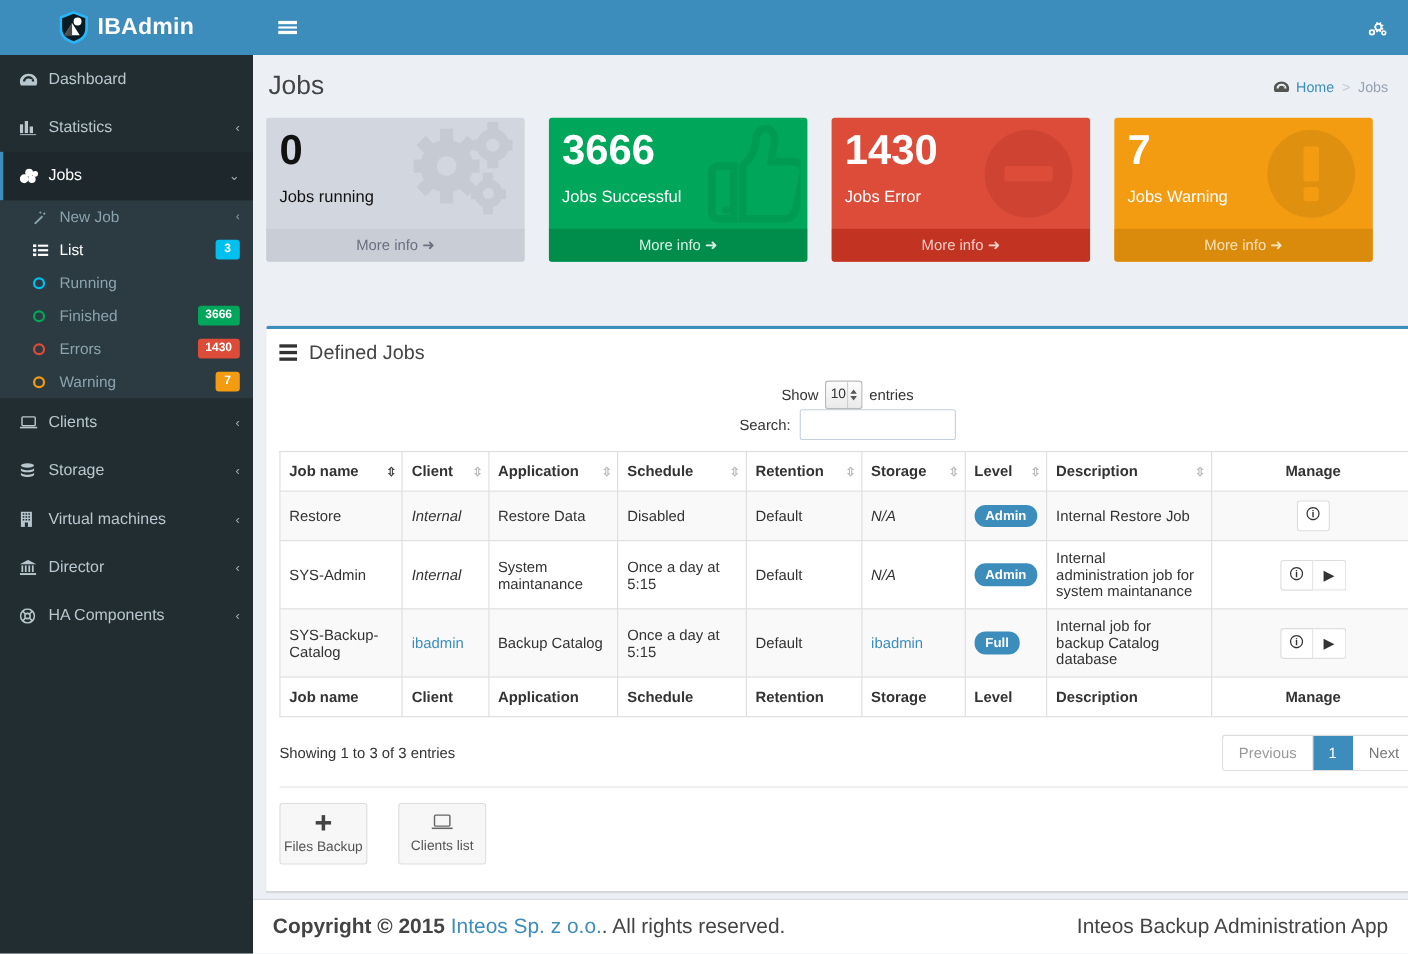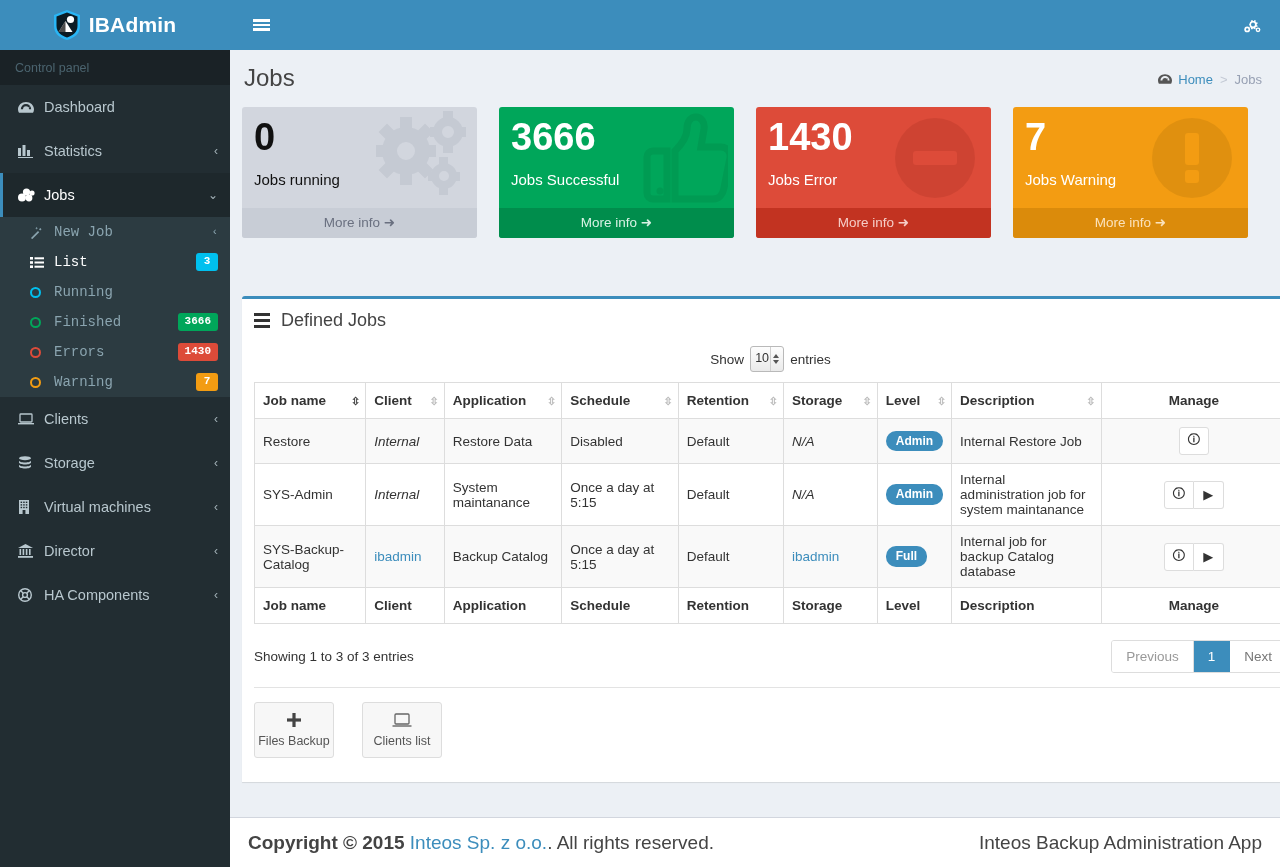--- a/index.html
+++ b/index.html
@@ -38,21 +38,21 @@
   }
   .sb-item .ic { width:26px; flex:0 0 26px; display:flex; align-items:center; font-size:14px; color:#b8c7ce; }
   .sb-item .lbl { flex:1 1 auto; }
   .sb-item .ang { color:#b8c7ce; font-size:12px; opacity:.85; }
   .sb-item.active { background:#1e282c; border-left-color:#3c8dbc; color:#fff; }
   .sb-item.active .lbl { color:#fff; }
 
   .sb-sub { background:#2c3b41; }
   .sb-subitem {
     display:flex; align-items:center; height:30px; padding:0 12px 0 27px;
-    font-size:14px; color:#8aa4af; cursor:pointer; border-left:3px solid transparent;font-family:Liberation Mono, monospace;
+    font-size:14px; color:#8aa4af; cursor:pointer; border-left:3px solid transparent;
   }
   .sb-subitem .ic { width:24px; flex:0 0 24px; font-size:12px; display:flex; align-items:center; }
   .sb-subitem .lbl { flex:1 1 auto; }
   .sb-subitem.sel { color:#fff; }
   .sb-subitem.sel .ic { color:#fff; }
   .sb-badge {
     font-size:11px; font-weight:bold; color:#fff; border-radius:3px;
     padding:2px 7px; min-width:22px; text-align:center; line-height:1.2;
   }
   .sb-subitem .ang { color:#8aa4af; font-size:11px; }
@@ -223,21 +223,20 @@
           <path d="M13 0 L26 5 V16 C26 24 20 28 13 30 C6 28 0 24 0 16 V5 Z" fill="#29b6f6"></path>
           <path d="M13 2.5 L23.5 6.6 V16 C23.5 22.5 18.5 25.8 13 27.4 C7.5 25.8 2.5 22.5 2.5 16 V6.6 Z" fill="#0b1b24"></path>
           <circle cx="16.5" cy="9.5" r="3.6" fill="#ffffff"></circle>
           <path d="M4.5 22 L11.5 11 L18.5 22 Z" fill="#ffffff"></path>
           <path d="M4.5 22 L11.5 11 L11.5 22 Z" fill="#111111" opacity="0.75"></path>
         </svg>
       </span>
       <span class="logo-text">IBAdmin</span>
     </div>
 
-    <div class="sb-header">Control panel</div>
 
     <div class="sb-item">
       <span class="ic">
         <svg width="16" height="13" viewBox="0 0 16 13">
             <path d="M8 1C3.6 1 0 4.2 0 8.2c0 1.3.4 2.5 1 3.6h14c.6-1.1 1-2.3 1-3.6C16 4.2 12.4 1 8 1zm0 2.1a5.2 5.2 0 015.2 5.1H11A3 3 0 008 5.3a3 3 0 00-3 2.9H2.8A5.2 5.2 0 018 3.1z" fill="#b8c7ce"></path>
             <path d="M8 8.2l4-3-2.8 4z" fill="#b8c7ce"></path>
           </svg>
       </span>
       <span class="lbl">Dashboard</span>
       <span class="ang"></span>
@@ -550,20 +549,24 @@
             <span>Show</span>
             <span class="selectish">
               <span class="val">10</span>
               <span class="arrows">
                   <b class="up"></b>
                   <b class="dn"></b>
                 </span>
             </span>
             <span>entries</span>
           </div>
+          <div id="search-box">
+            <span>Search:</span>
+            <input id="search-input" type="text" value="" placeholder="" style="">
+          </div>
         </div>
 
         <table>
           <thead>
             <tr>
               <th style="width:10.8%"><span>Job name</span><span class="sort-ic active">⇳</span></th>
               <th style="width:7.6%"><span>Client</span><span class="sort-ic">⇳</span></th>
               <th style="width:11.4%"><span>Application</span><span class="sort-ic">⇳</span></th>
               <th style="width:11.3%"><span>Schedule</span><span class="sort-ic">⇳</span></th>
               <th style="width:10.2%"><span>Retention</span><span class="sort-ic">⇳</span></th>

